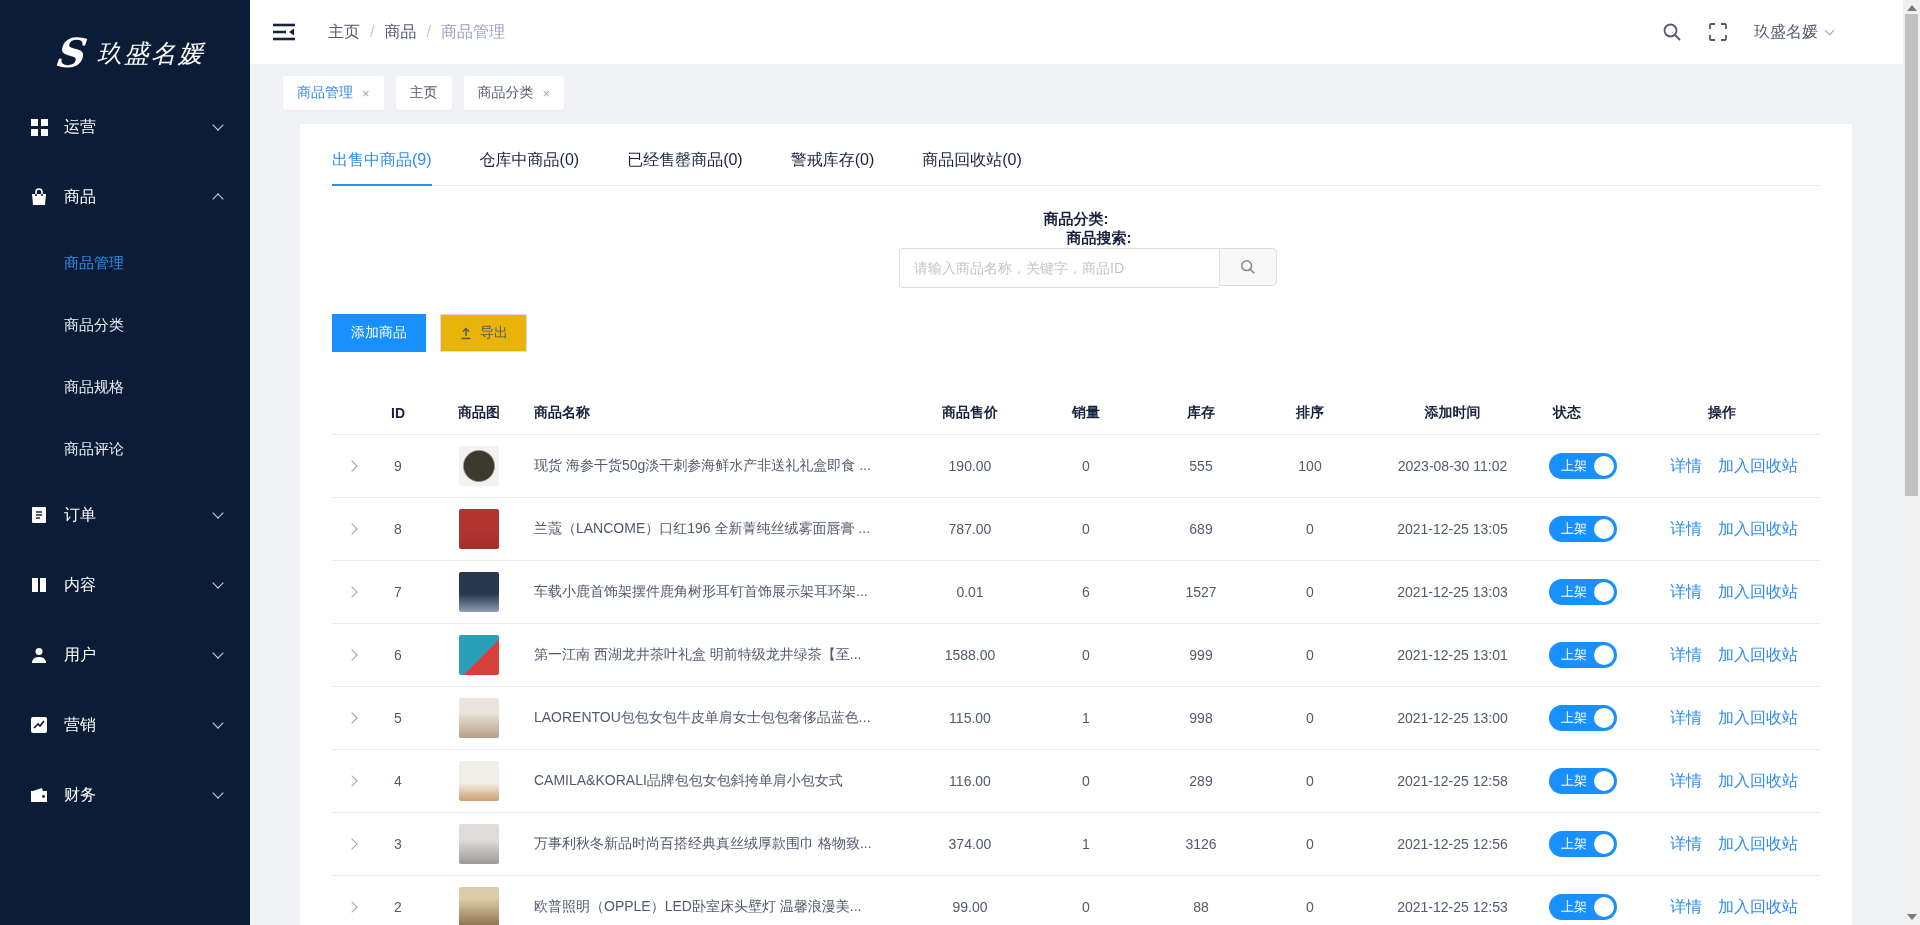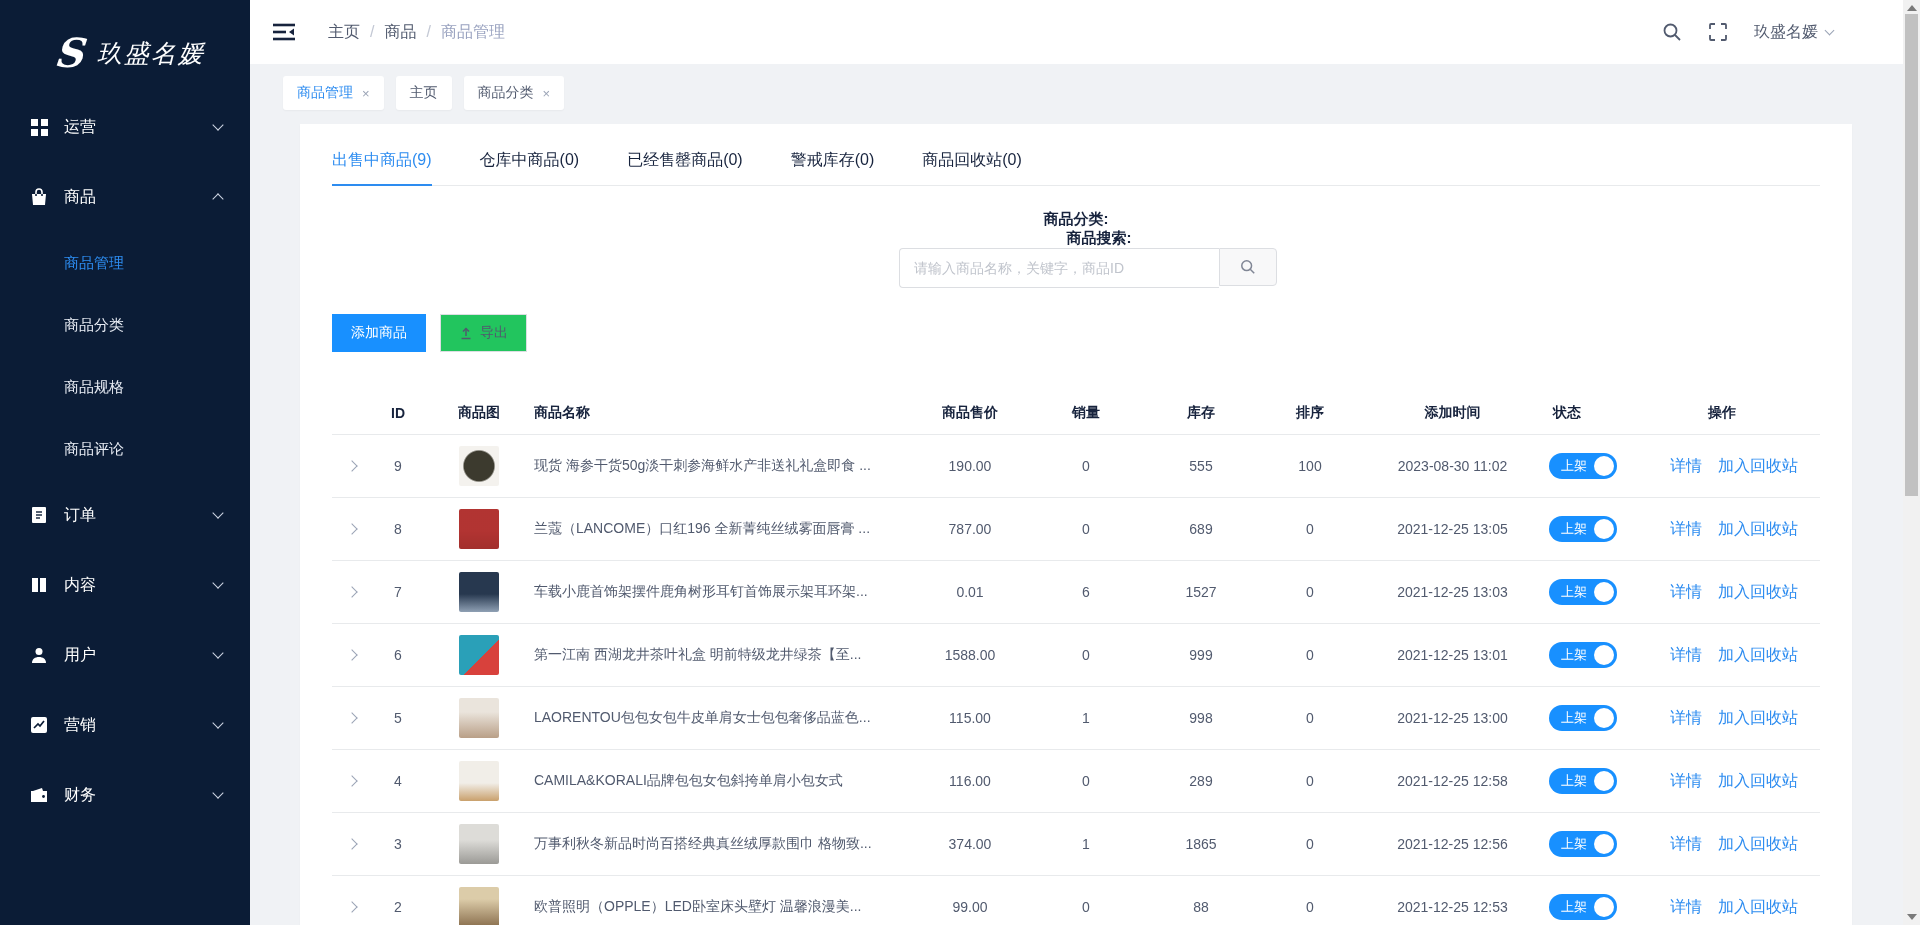--- a/index.html
+++ b/index.html
@@ -57,21 +57,21 @@
   .select-box .chev { border-color:#c0c4cc; margin-left:auto; }
   .search-group { display:flex; margin-left:24px; }
   .search-label { margin-left:46px; }
   .search-input { width:320px; height:40px; border:1px solid #dcdee2; border-right:none; border-radius:4px 0 0 4px; padding:0 14px; font-size:14px; color:#0f172a; outline:none; }
   .search-input::placeholder { color:#c0c4cc; }
   .search-btn { width:58px; height:38px; border:1px solid #dcdee2; border-radius:0 4px 4px 0; background:#f8f8f9; display:flex; align-items:center; justify-content:center; cursor:pointer; }
 
   .btn-row { display:flex; gap:14px; margin-top:26px; }
   .btn { height:38px; border-radius:0; font-size:14px; display:inline-flex; align-items:center; justify-content:center; padding:0 18px; cursor:pointer; }
   .btn.primary { background:#1890ff; color:#fff; border:1px solid #1890ff; }
-  .btn.plain { background:#22c55e; color:#515a6e; border:1px solid #dcdee2; gap:7px; }
+  .btn.plain { background:#eab308; color:#515a6e; border:1px solid #dcdee2; gap:7px; }
 
   
   .grid { display:grid; grid-template-columns:40px 52px 110px 1fr 120px 112px 118px 100px 185px 125px 150px; align-items:center; }
   .thead { margin-top:40px; padding:12px 0; font-weight:bold; color:#17233d; font-size:14px; border-bottom:1px solid #e8eaec; }
   .thead span { text-align:center; }
   .thead .h-name { text-align:left; }
   .trow { height:63px; border-bottom:1px solid #e8eaec; font-size:14px; color:#515a6e; }
   .c-center { text-align:center; }
   .c-name { text-align:left; padding-right:18px; white-space:nowrap; overflow:hidden; text-overflow:ellipsis; }
   .caret-cell { display:flex; justify-content:center; }
@@ -456,21 +456,21 @@
       <span class="caret-cell">
           <span class="caret"></span>
         </span>
       <span class="c-center">3</span>
       <span>
           <span class="thumb t3"></span>
         </span>
       <span class="c-name">万事利秋冬新品时尚百搭经典真丝绒厚款围巾 格物致...</span>
       <span class="c-center">374.00</span>
       <span class="c-center">1</span>
-      <span class="c-center">1865</span>
+      <span class="c-center">3126</span>
       <span class="c-center">0</span>
       <span class="c-center">2021-12-25 12:56</span>
       <span class="status-cell">
           <span class="toggle">
             <span class="toggle-label">上架</span>
             <span class="knob"></span>
           </span>
         </span>
       <span class="actions">
           <a>详情</a>

